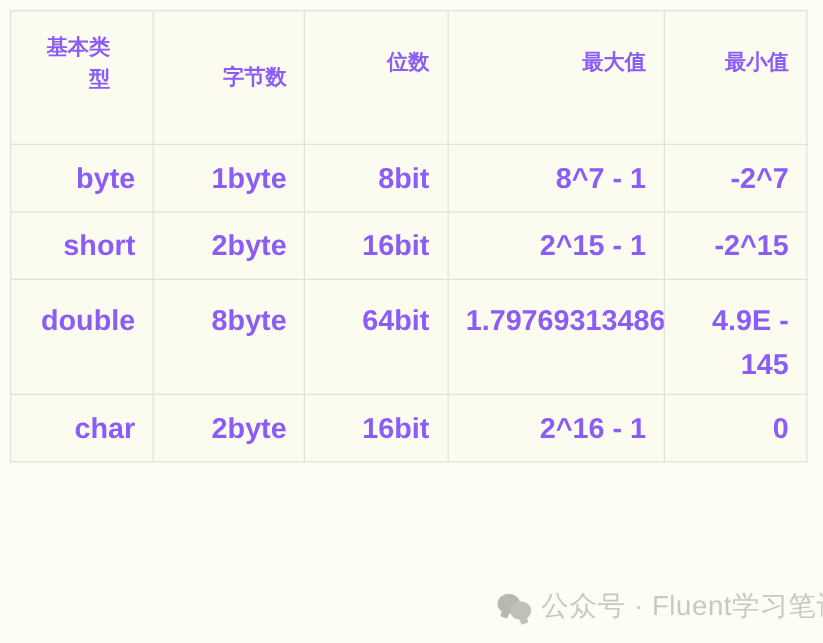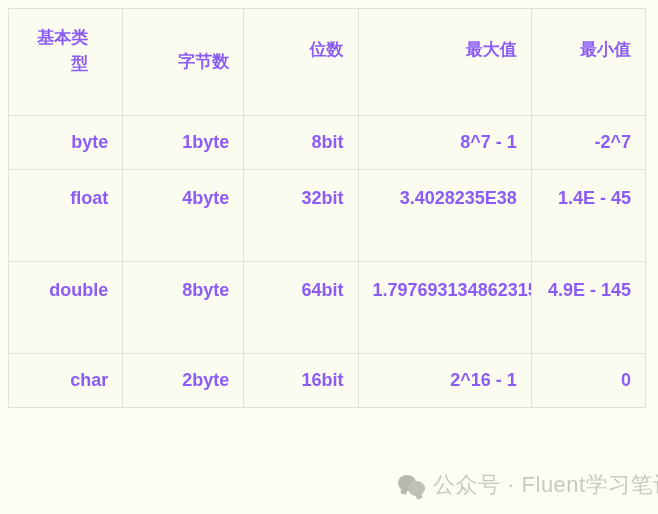--- a/index.html
+++ b/index.html
@@ -62,21 +62,21 @@
   }
   tr.head-row th.h-wrap {
     padding-right: 34px;
     vertical-align: top;
     padding-top: 16px;
   }
 
   
   tr.body-row td {
     height: 53px;
-    font-size: 18px;
+    font-size: 23px;
   }
   tr.body-row.tall td {
     height: 76px;
     vertical-align: top;
     padding-top: 15px;
   }
 
   td.narrow-val {
     padding-right: 42px;
   }
@@ -163,26 +163,26 @@
       </tr>
     </thead>
     <tbody>
       <tr class="body-row">
         <td>byte</td>
         <td>1byte</td>
         <td>8bit</td>
         <td>8^7 - 1</td>
         <td>-2^7</td>
       </tr>
-      <tr class="body-row tall">
-        <td>float</td>
-        <td>4byte</td>
-        <td>32bit</td>
-        <td>3.4028235E38</td>
-        <td class="narrow-val-sm">1.4E - 45</td>
+      <tr class="body-row">
+        <td>short</td>
+        <td>2byte</td>
+        <td>16bit</td>
+        <td>2^15 - 1</td>
+        <td>-2^15</td>
       </tr>
       <tr class="body-row tall">
         <td>double</td>
         <td>8byte</td>
         <td>64bit</td>
         <td class="narrow-val">1.7976931348623157E308</td>
         <td class="narrow-val-sm">4.9E - 145</td>
       </tr>
       <tr class="body-row">
         <td>char</td>

